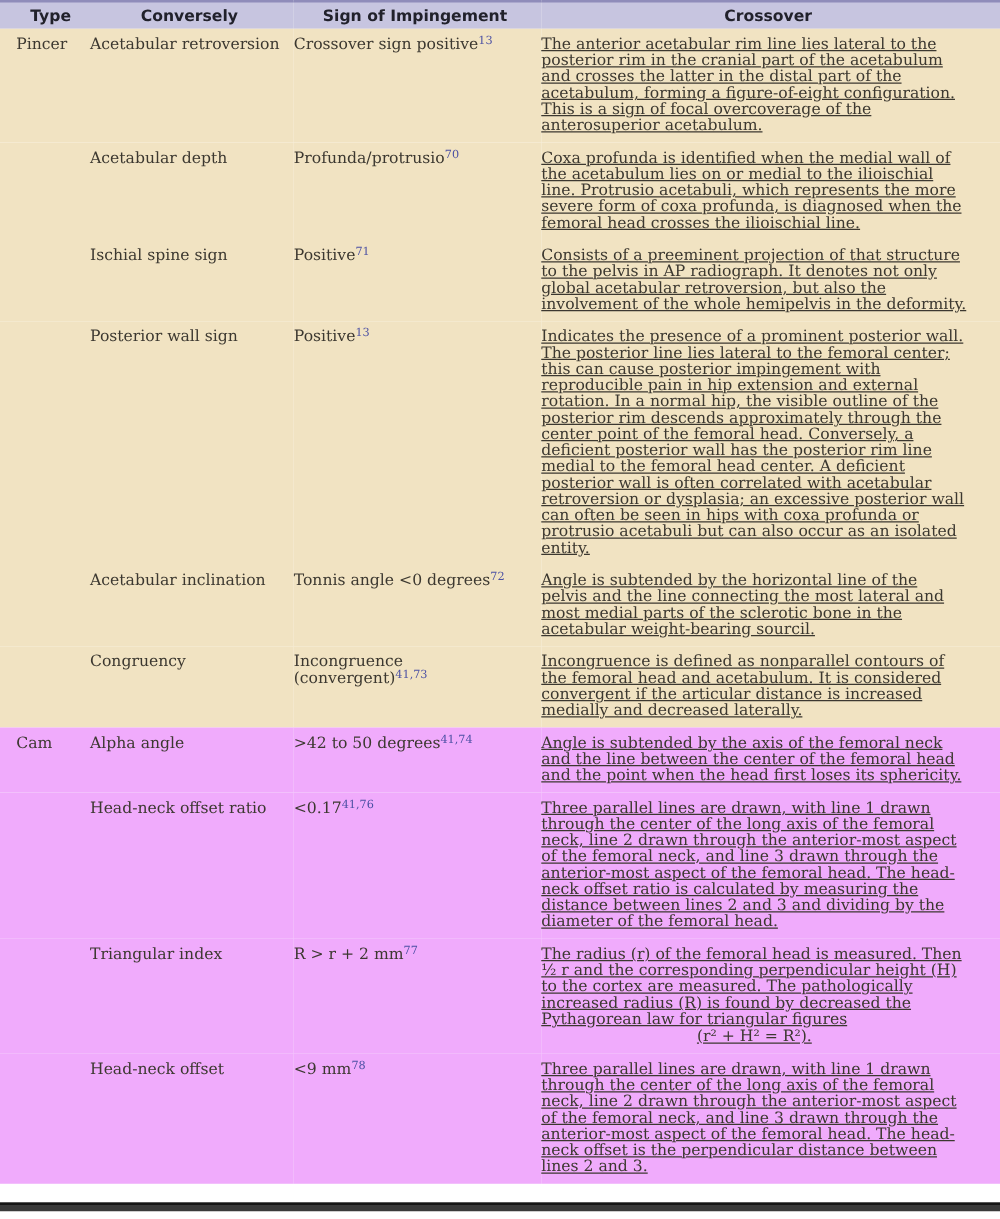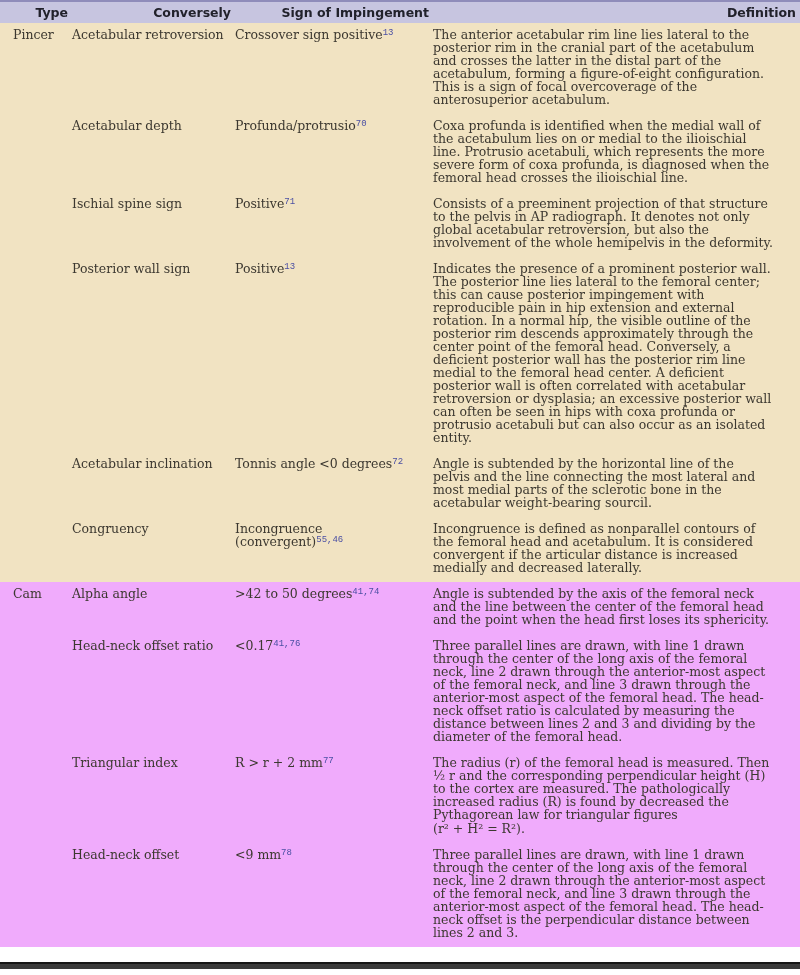--- a/index.html
+++ b/index.html
@@ -23,46 +23,45 @@
   col.c-sign { width: 198px; }
   col.c-def { width: 367px; }
 
   thead th {
     background: #c7c5e0;
     border-top: 2px solid #8f8cba;
     font-family: "DejaVu Sans", "Liberation Sans", sans-serif;
     font-weight: bold;
     font-size: 12.5px;
     color: #21212b;
-    text-align: right;
+    text-align: center;
     padding: 4px 4px 4px 0;
     vertical-align: middle;
   }
   thead th.h-type { padding-left: 13px; }
 
   tbody.section-pincer td { background: #f1e3c2; }
   tbody.section-cam td { background: #f0abfc; }
 
   td {
     vertical-align: top;
     padding: 5px 4px 8px 0;
   }
   td.type-cell { padding-left: 13px; }
-  td.def-cell { padding-right: 26px; }
+  td.def-cell { padding-right: 26px; text-decoration: underline; }
 
   .ref {
     font-size: 9px;
     position: relative;
     top: -4px;
     color: #4a4fa3;
     letter-spacing: 0;
-    font-family: Liberation Mono, monospace;
   }
   .formula-line {
-    text-align: left;
+    text-align: center;
     padding-top: 1px;
   }
   .bottom-rule {
     position: absolute;
     left: 0; right: 0;
     bottom: 6px;
     height: 5px;
     background: #3a3a3a;
     border-top: 2px solid #161616;
   }
@@ -75,21 +74,21 @@
     <col class="c-type">
       <col class="c-measure">
       <col class="c-sign">
       <col class="c-def">
   </colgroup>
   <thead>
     <tr>
       <th class="h-type">Type</th>
       <th>Conversely</th>
       <th>Sign of Impingement</th>
-      <th>Definition</th>
+      <th>Crossover</th>
     </tr>
   </thead>
 
   <tbody class="section-pincer">
     <tr>
       <td class="type-cell">Pincer</td>
       <td>Acetabular retroversion</td>
       <td><span>Crossover sign positive</span><span class="ref">13</span></td>
       <td class="def-cell">The anterior acetabular rim line lies lateral to the posterior rim in the cranial part of the acetabulum and crosses the latter in the distal part of the acetabulum, forming a figure-of-eight configuration. This is a sign of focal overcoverage of the anterosuperior acetabulum.</td>
     </tr>
@@ -113,21 +112,21 @@
     </tr>
     <tr>
       <td class="type-cell"></td>
       <td>Acetabular inclination</td>
       <td><span>Tonnis angle &lt;0 degrees</span><span class="ref">72</span></td>
       <td class="def-cell">Angle is subtended by the horizontal line of the pelvis and the line connecting the most lateral and most medial parts of the sclerotic bone in the acetabular weight-bearing sourcil.</td>
     </tr>
     <tr>
       <td class="type-cell"></td>
       <td>Congruency</td>
-      <td><span>Incongruence (convergent)</span><span class="ref">55,46</span></td>
+      <td><span>Incongruence (convergent)</span><span class="ref">41,73</span></td>
       <td class="def-cell">Incongruence is defined as nonparallel contours of the femoral head and acetabulum. It is considered convergent if the articular distance is increased medially and decreased laterally.</td>
     </tr>
   </tbody>
 
   <tbody class="section-cam">
     <tr>
       <td class="type-cell">Cam</td>
       <td>Alpha angle</td>
       <td><span>&gt;42 to 50 degrees</span><span class="ref">41,74</span></td>
       <td class="def-cell">Angle is subtended by the axis of the femoral neck and the line between the center of the femoral head and the point when the head first loses its sphericity.</td>

